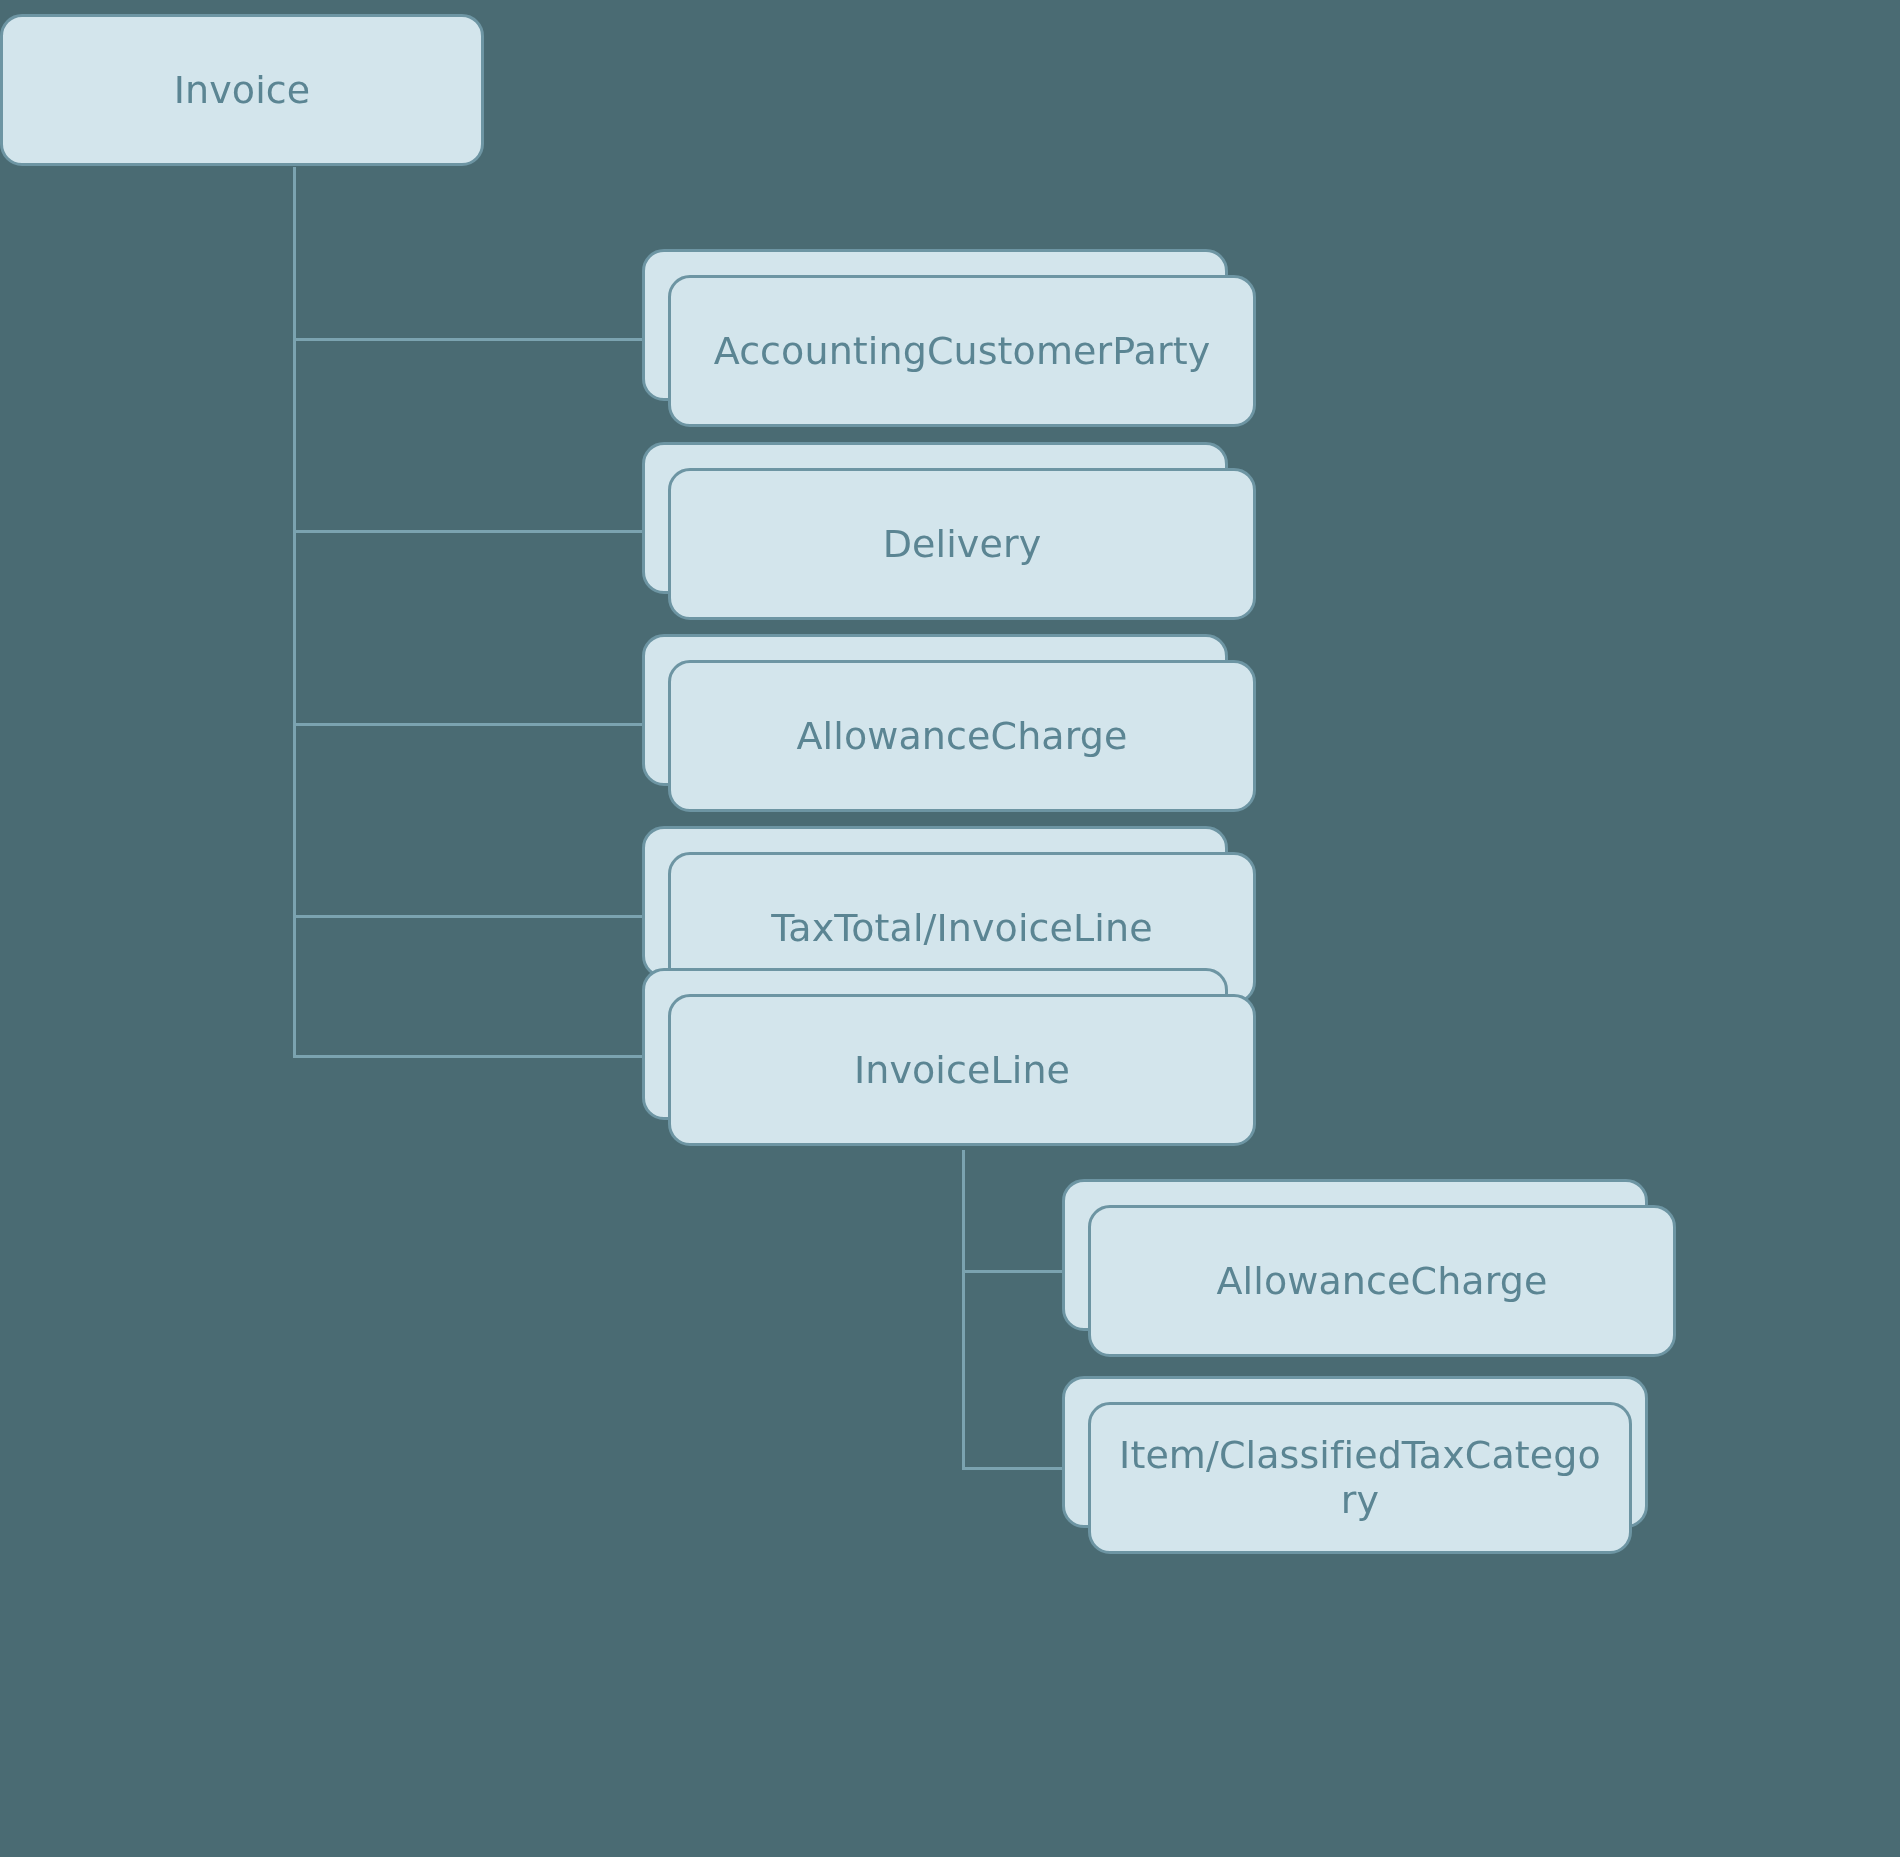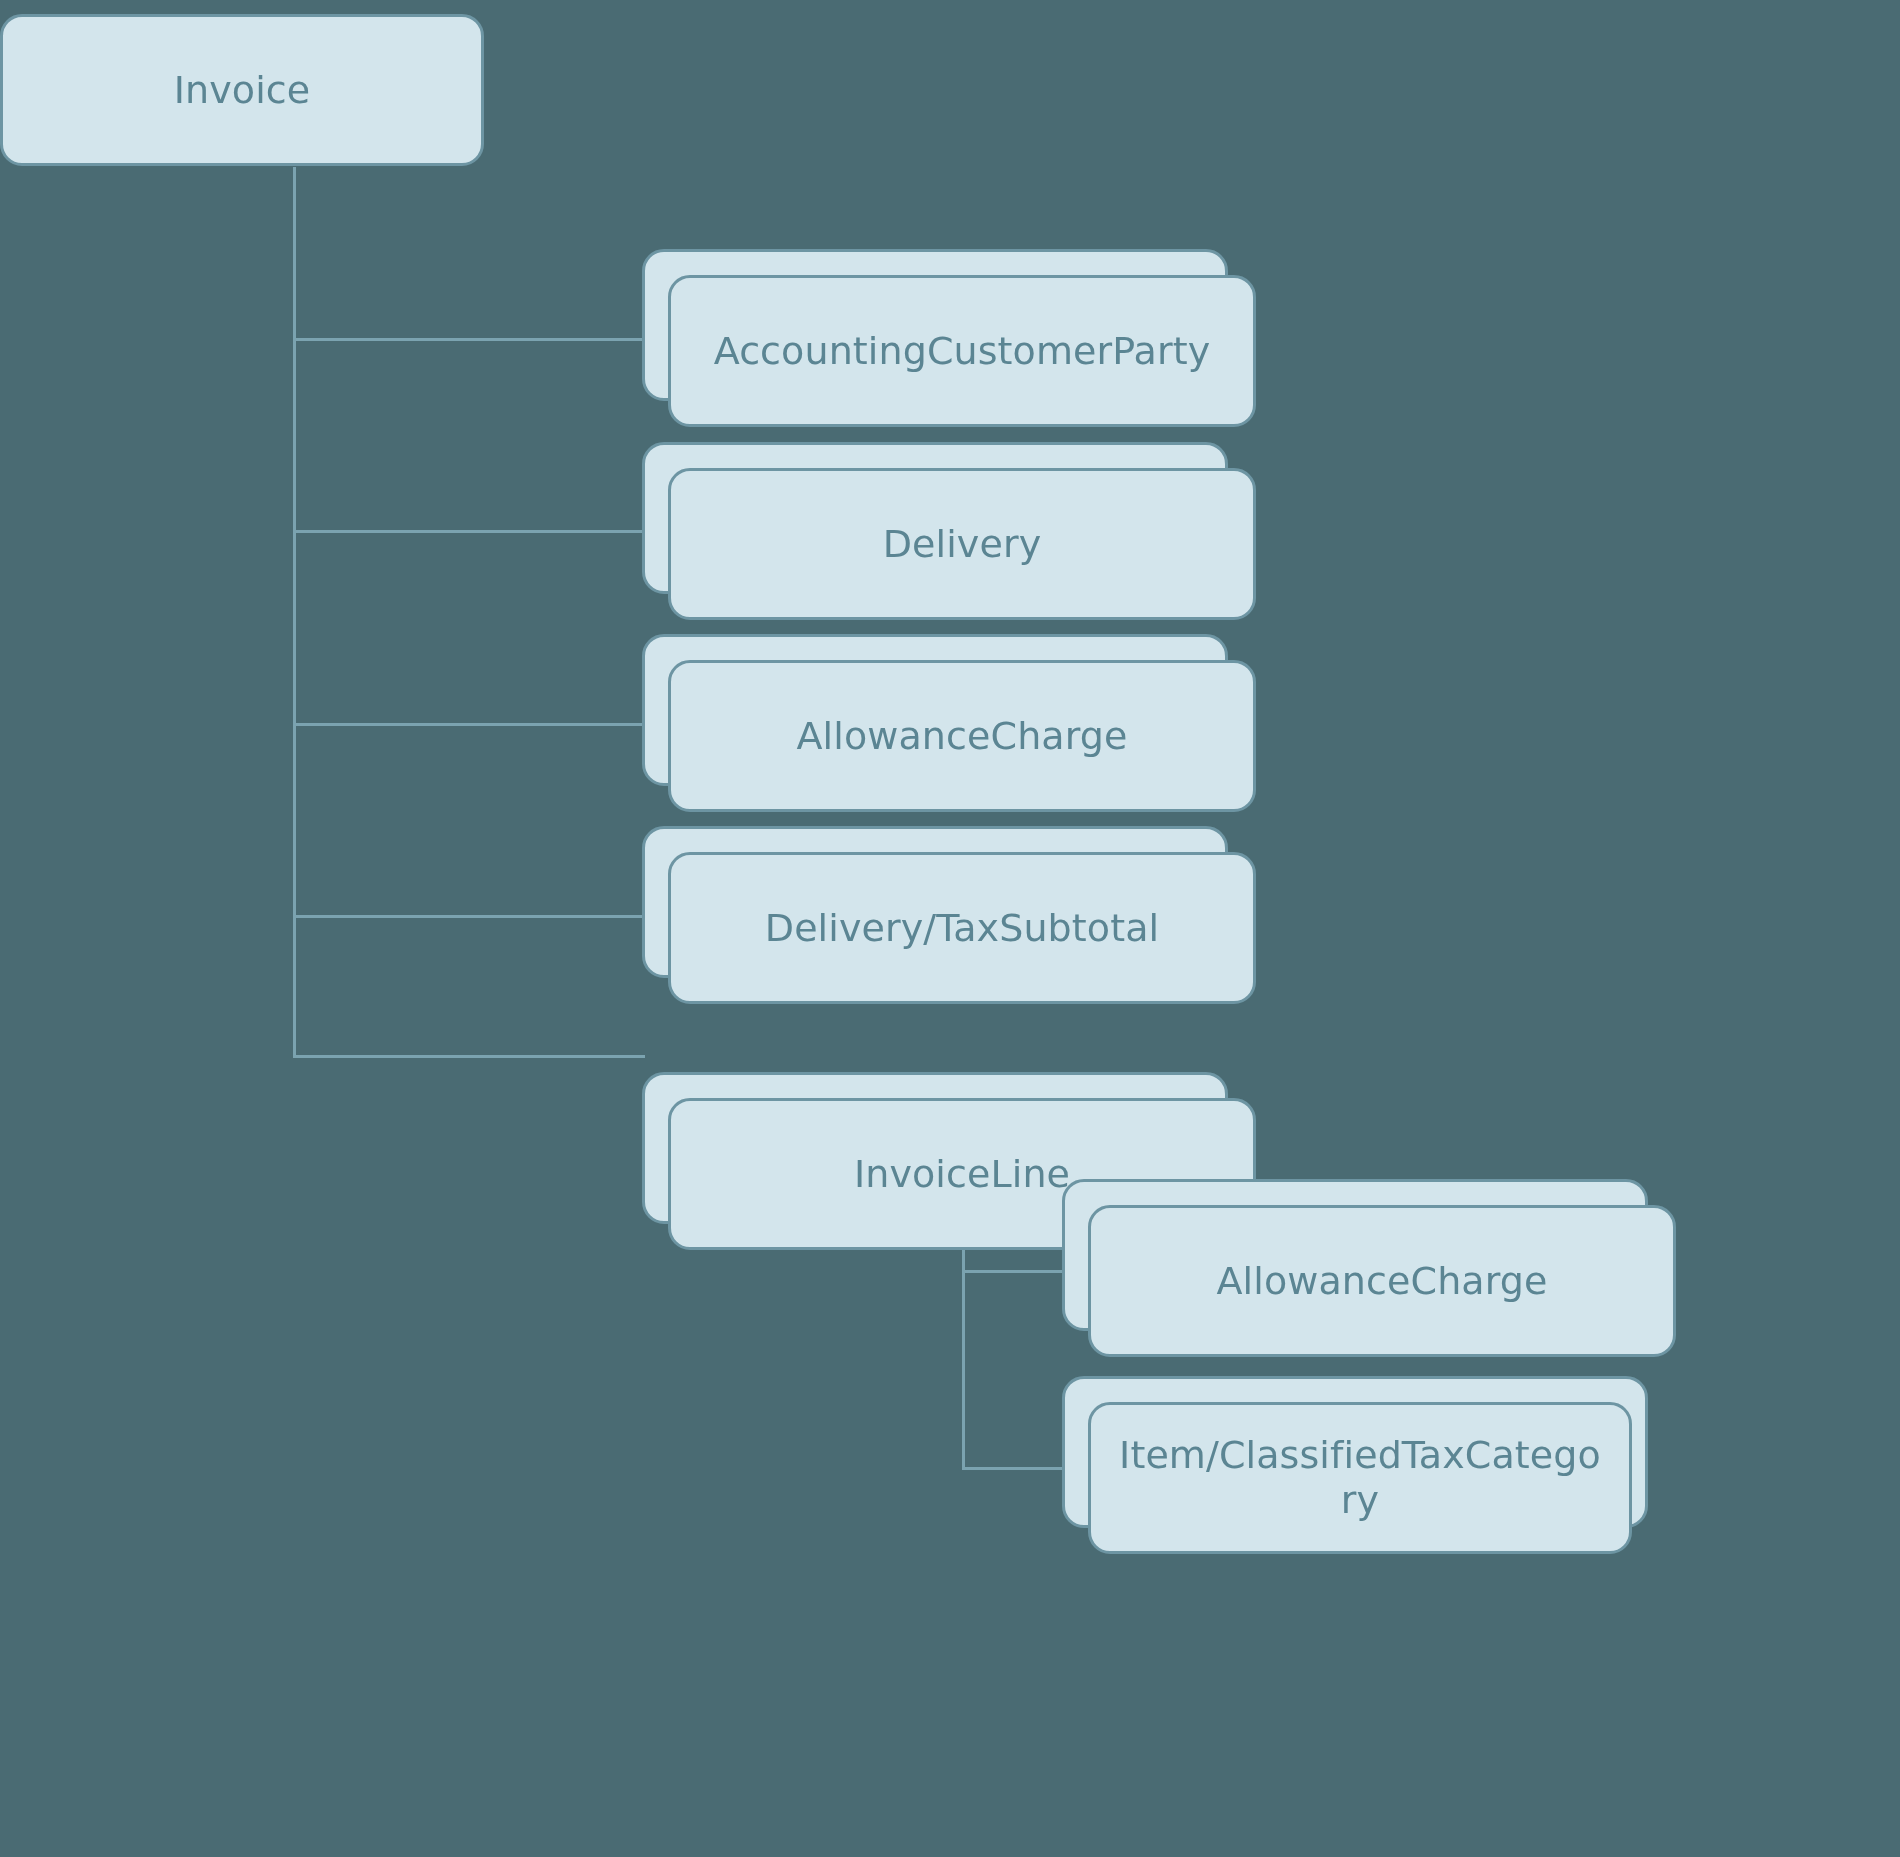--- a/index.html
+++ b/index.html
@@ -103,25 +103,25 @@
   <div class="node" style="left:642px; top:622px; width:614px; height:180px;">
     <div class="card-back" style="width:586px; height:152px;"></div>
     <div class="card-front" style="width:588px; height:152px;">
       <span class="label">AllowanceCharge</span>
     </div>
   </div>
 
   <div class="node" style="left:642px; top:814px; width:614px; height:180px;">
     <div class="card-back" style="width:586px; height:152px;"></div>
     <div class="card-front" style="width:588px; height:152px;">
-      <span class="label">Delivery/TaxSubtotal</span>
+      <span class="label">TaxTotal/InvoiceLine</span>
     </div>
   </div>
 
-  <div class="node" style="left:642px; top:1060px; width:704px; height:180px;">
+  <div class="node" style="left:642px; top:956px; width:704px; height:180px;">
     <div class="card-back" style="width:586px; height:152px;"></div>
     <div class="card-front" style="width:588px; height:152px;">
       <span class="label">InvoiceLine</span>
     </div>
   </div>
 
   <div class="node" style="left:1062px; top:1167px; width:614px; height:180px;">
     <div class="card-back" style="width:586px; height:152px;"></div>
     <div class="card-front" style="width:588px; height:152px;">
       <span class="label">AllowanceCharge</span>

